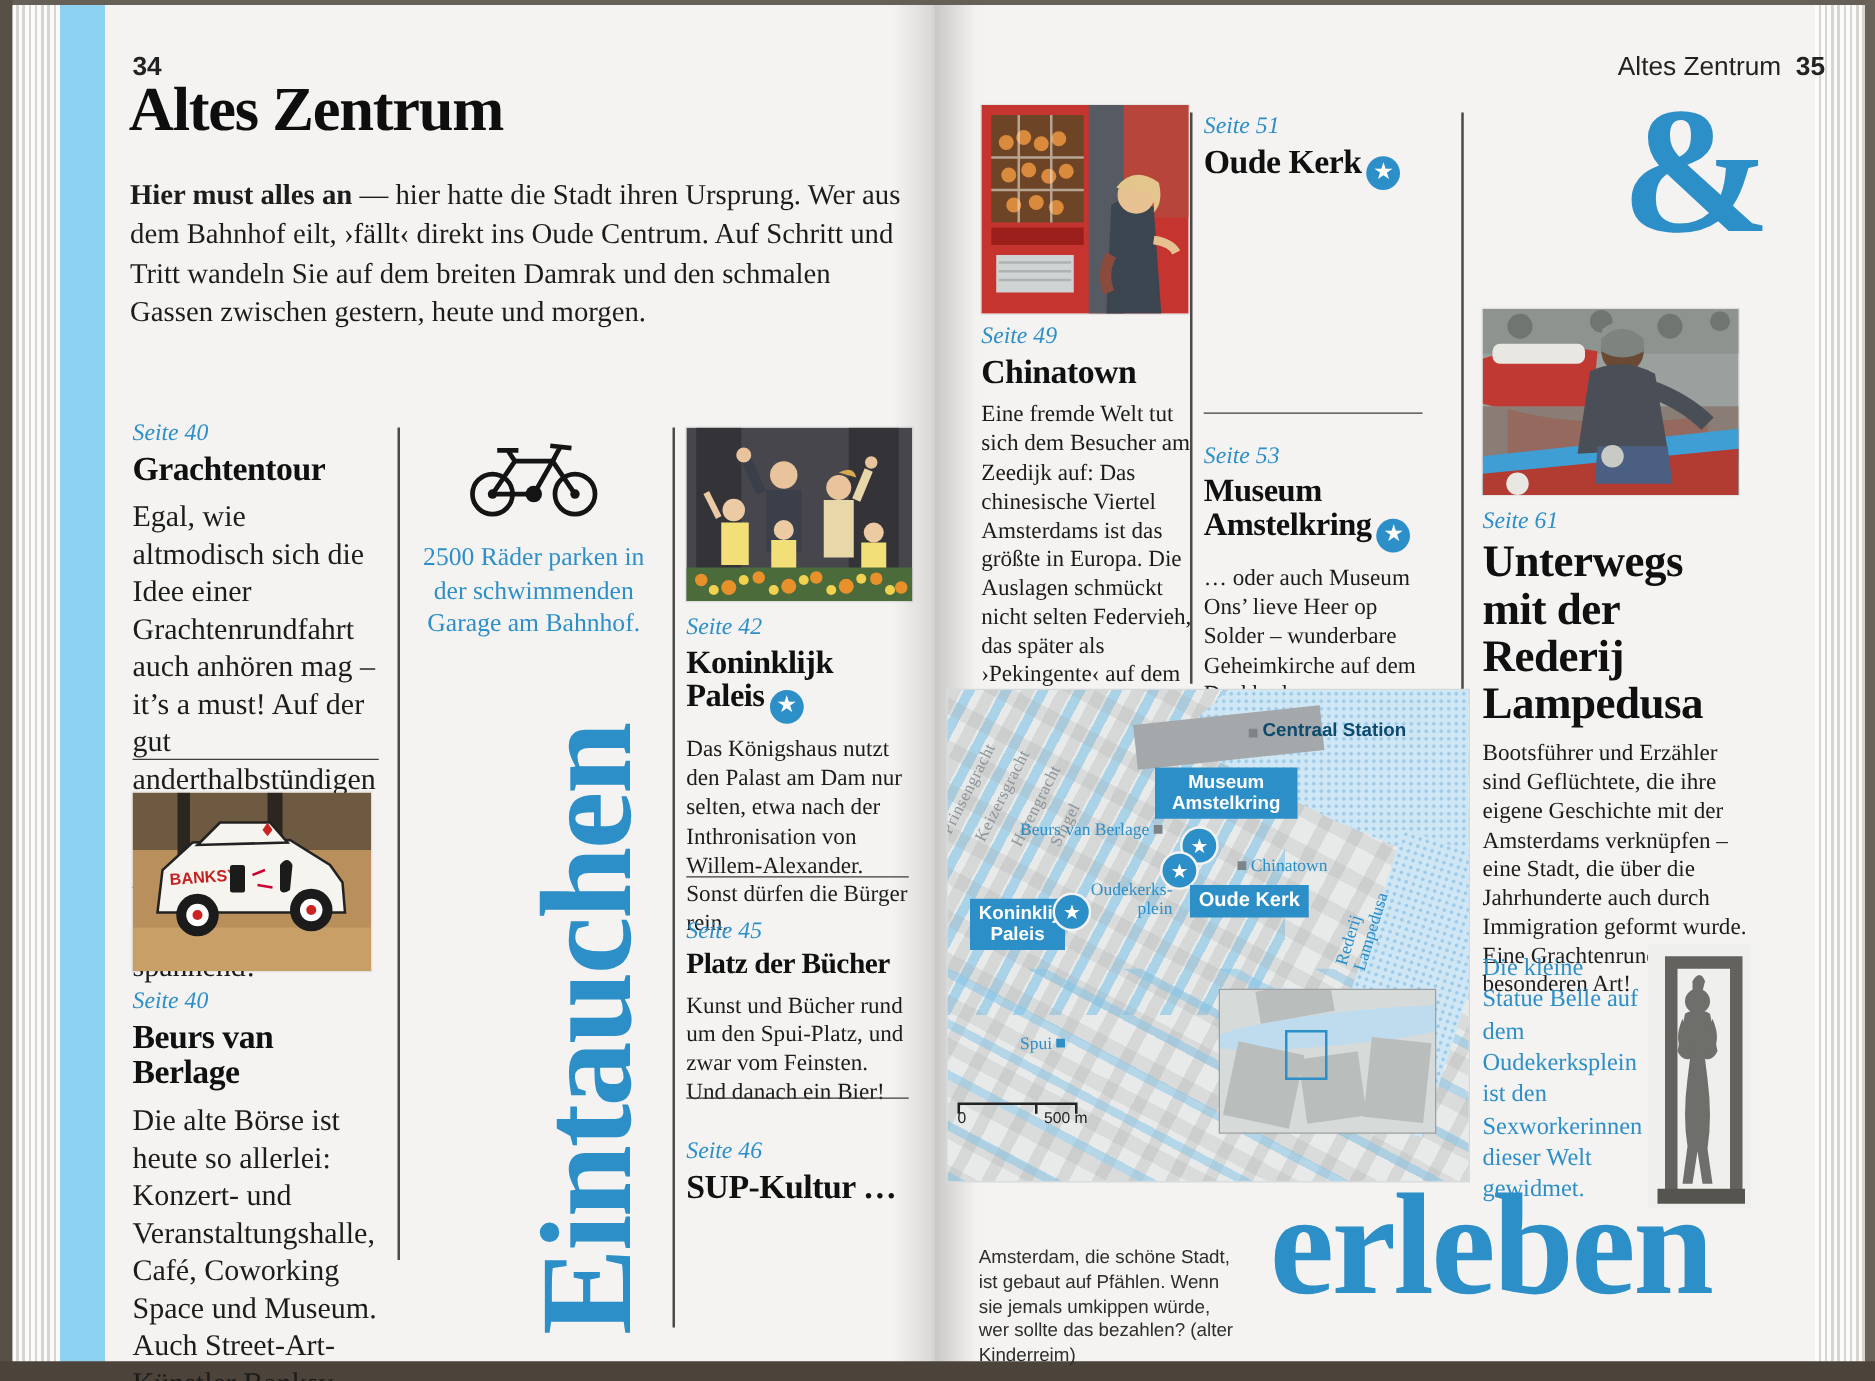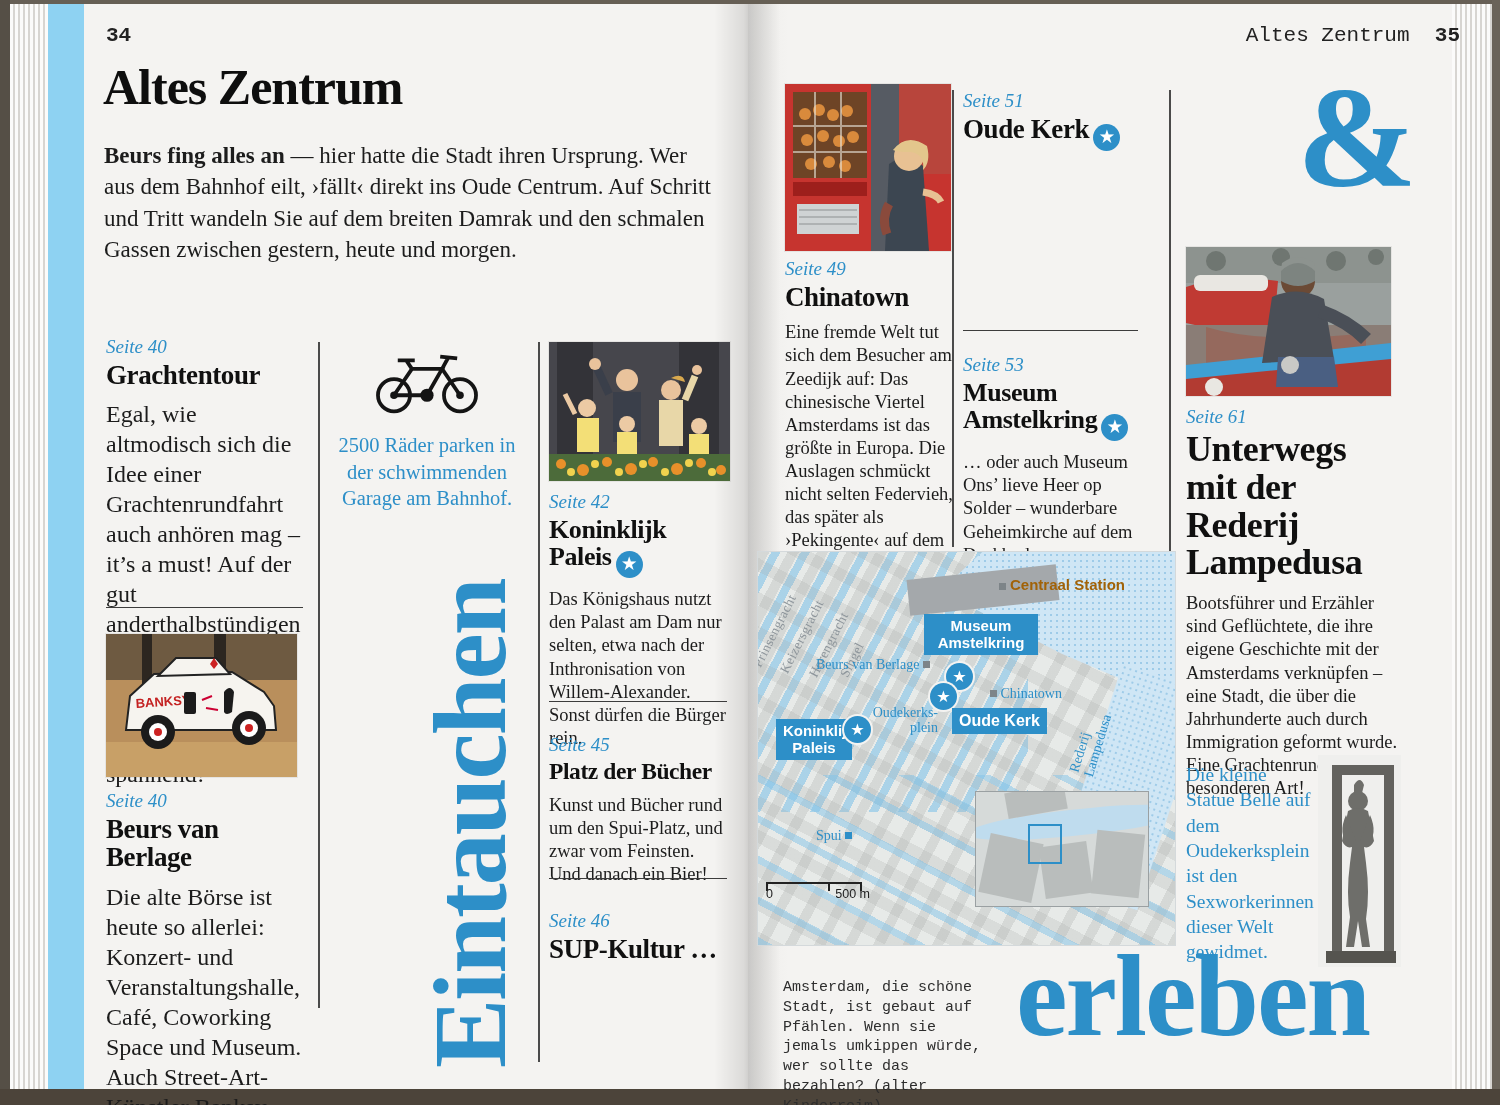--- a/index.html
+++ b/index.html
@@ -20,21 +20,21 @@
   .stack-right{position:absolute;right:8px;top:4px;bottom:14px;width:42px;
     background:repeating-linear-gradient(90deg,#d7d5d1 0 2px,#fbfbfa 2px 5px);}
   .blue-strip{position:absolute;left:48px;top:4px;bottom:14px;width:36px;background:#8ed2f2;}
   .page{position:absolute;top:4px;bottom:14px;background:#f4f3f1;}
   .page.left{left:84px;width:664px;}
   .page.right{left:748px;width:704px;background:linear-gradient(90deg,#ecebe9 0,#f4f3f1 40px);}
   .gutter{position:absolute;left:714px;top:4px;bottom:14px;width:66px;
     background:linear-gradient(90deg,rgba(0,0,0,0) 0%,rgba(0,0,0,.10) 45%,rgba(0,0,0,.15) 52%,rgba(0,0,0,0) 100%);}
   
   .abs{position:absolute;}
-  .sans{font-family:Liberation Mono, monospace;}
+  .sans{font-family:Liberation Sans, sans-serif;margin-top:18px;}
   .seite{font-style:italic;color:var(--accent);font-size:19px;}
   .h-sec{font-weight:bold;font-size:27px;line-height:1.05;color:#101010;letter-spacing:-.4px;margin-top:3px;}
   .bod{font-size:24px;line-height:1.25;color:var(--ink);margin-top:10px;}
   .bod.sm{font-size:18.5px;}
   .rule-h{position:absolute;height:0;border-top:1.5px solid #3c3c3c;}
   .rule-v{position:absolute;width:1.5px;background:#4a4a4a;}
   .star-badge{display:inline-flex;align-items:center;justify-content:center;
     width:27px;height:27px;border-radius:50%;background:var(--accent);
     color:#fff;font-size:16px;vertical-align:-4px;margin-left:4px;font-style:normal;}
   .accent-note{color:var(--accent);}
@@ -65,21 +65,21 @@
   .station-block{left:150px;top:20px;width:150px;height:36px;background:#a4a8ab;transform:rotate(-6deg);}
   .map-street{color:#8d959b;font-size:13.5px;letter-spacing:.4px;transform-origin:0 100%;transform:rotate(-63deg);white-space:nowrap;}
   .map-place{color:var(--accent);font-size:14px;white-space:nowrap;}
   .map-sq{display:inline-block;width:7px;height:7px;background:#7d8488;vertical-align:1px;}
   .map-sq.blue{background:var(--accent);}
   .map-box{position:absolute;background:var(--accent);color:#fff;font-family:"Liberation Sans",sans-serif;
     font-weight:bold;font-size:15px;line-height:1.1;text-align:center;padding:4px 7px;}
   .map-star{position:absolute;width:27px;height:27px;border-radius:50%;background:var(--accent);
     color:#fff;display:flex;align-items:center;justify-content:center;font-size:16px;
     box-shadow:0 0 0 2px #f4f3f1;}
-  .station-label{color:#a16207;font-family:"Liberation Sans",sans-serif;font-weight:bold;font-size:15px;}
+  .station-label{color:#0c4a6e;font-family:"Liberation Sans",sans-serif;font-weight:bold;font-size:15px;}
   .scalebar{position:absolute;left:8px;top:330px;width:96px;}
   .scalebar .bar{height:0;border-top:2px solid #222;position:relative;}
   .scalebar .tick{position:absolute;top:0;width:2px;height:7px;background:#222;}
   .scalebar .lbl{font-family:"Liberation Sans",sans-serif;font-size:12.5px;color:#222;margin-top:3px;display:flex;justify-content:space-between;width:104px;}
   .inset{position:absolute;left:218px;top:240px;width:172px;height:114px;background:#d6dad9;
     box-shadow:0 0 0 1px #9aa0a2;overflow:hidden;}
   .inset .blob{position:absolute;background:#b9bdbc;}
   .inset .waterband{position:absolute;left:-10px;top:18px;width:210px;height:26px;background:#bfdcee;
     border-radius:50% 40% 40% 50%;transform:rotate(-6deg);}
   .inset .focus{position:absolute;left:52px;top:32px;width:30px;height:36px;border:2px solid var(--accent);background:transparent;}
@@ -96,21 +96,21 @@
 <div class="page left"></div>
 <div class="page right"></div>
 <div class="gutter"></div>
 <div class="edge-bottom"></div>
 
 <div class="abs sans" style="left:106px;top:24px;font-weight:bold;font-size:21px;color:#222;">34</div>
 
 <div class="abs" style="left:103px;top:58px;font-size:50px;font-weight:bold;letter-spacing:-1px;color:#0e0e0e;">Altes Zentrum</div>
 
 <div class="abs" style="left:104px;top:140px;width:618px;font-size:23px;line-height:1.36;">
-  <span style="font-weight:bold;">Beurs fing alles an</span><span> — hier hatte die Stadt ihren Ursprung. Wer aus dem Bahnhof eilt, ›fällt‹ direkt ins Oude Centrum. Auf Schritt und Tritt wandeln Sie auf dem breiten Damrak und den schmalen Gassen zwischen gestern, heute und morgen.</span>
+  <span style="font-weight:bold;">Hier must alles an</span><span> — hier hatte die Stadt ihren Ursprung. Wer aus dem Bahnhof eilt, ›fällt‹ direkt ins Oude Centrum. Auf Schritt und Tritt wandeln Sie auf dem breiten Damrak und den schmalen Gassen zwischen gestern, heute und morgen.</span>
 </div>
 
 <div class="abs" style="left:106px;top:336px;width:200px;">
   <div class="seite">Seite 40</div>
   <div class="h-sec">Grachtentour</div>
   <div class="bod">Egal, wie altmodisch sich die Idee einer Grachtenrundfahrt auch anhören mag – it’s a must! Auf der gut anderthalbstündigen Tour lernt man, wie die Stadt angelegt wurde – und das ist ganz schön spannend!</div>
 </div>
 <div class="rule-h" style="left:106px;top:607px;width:197px;"></div>
 
 <div class="photo" style="left:106px;top:634px;width:191px;height:143px;">

